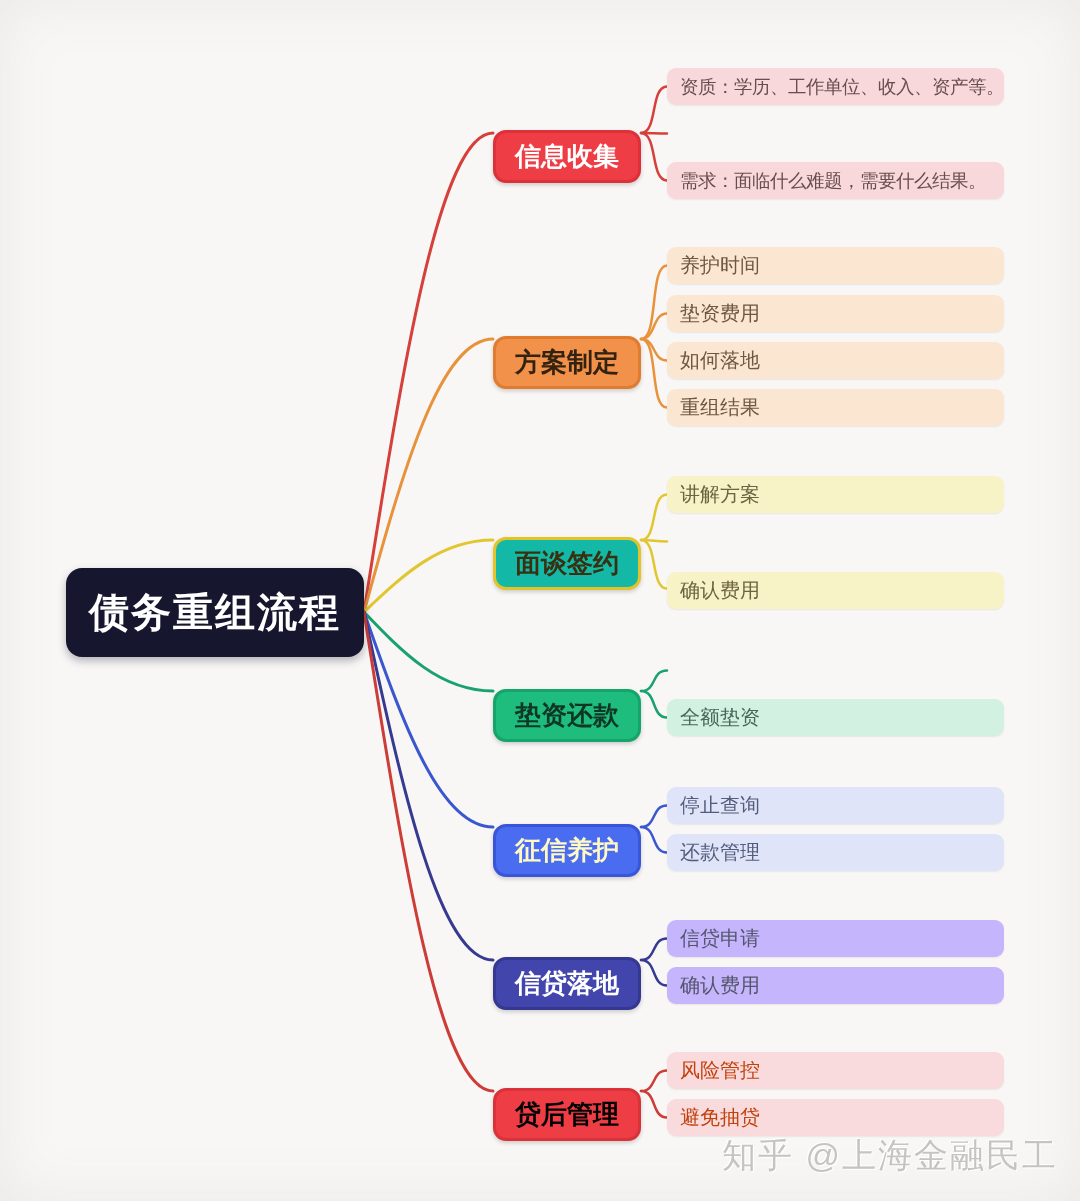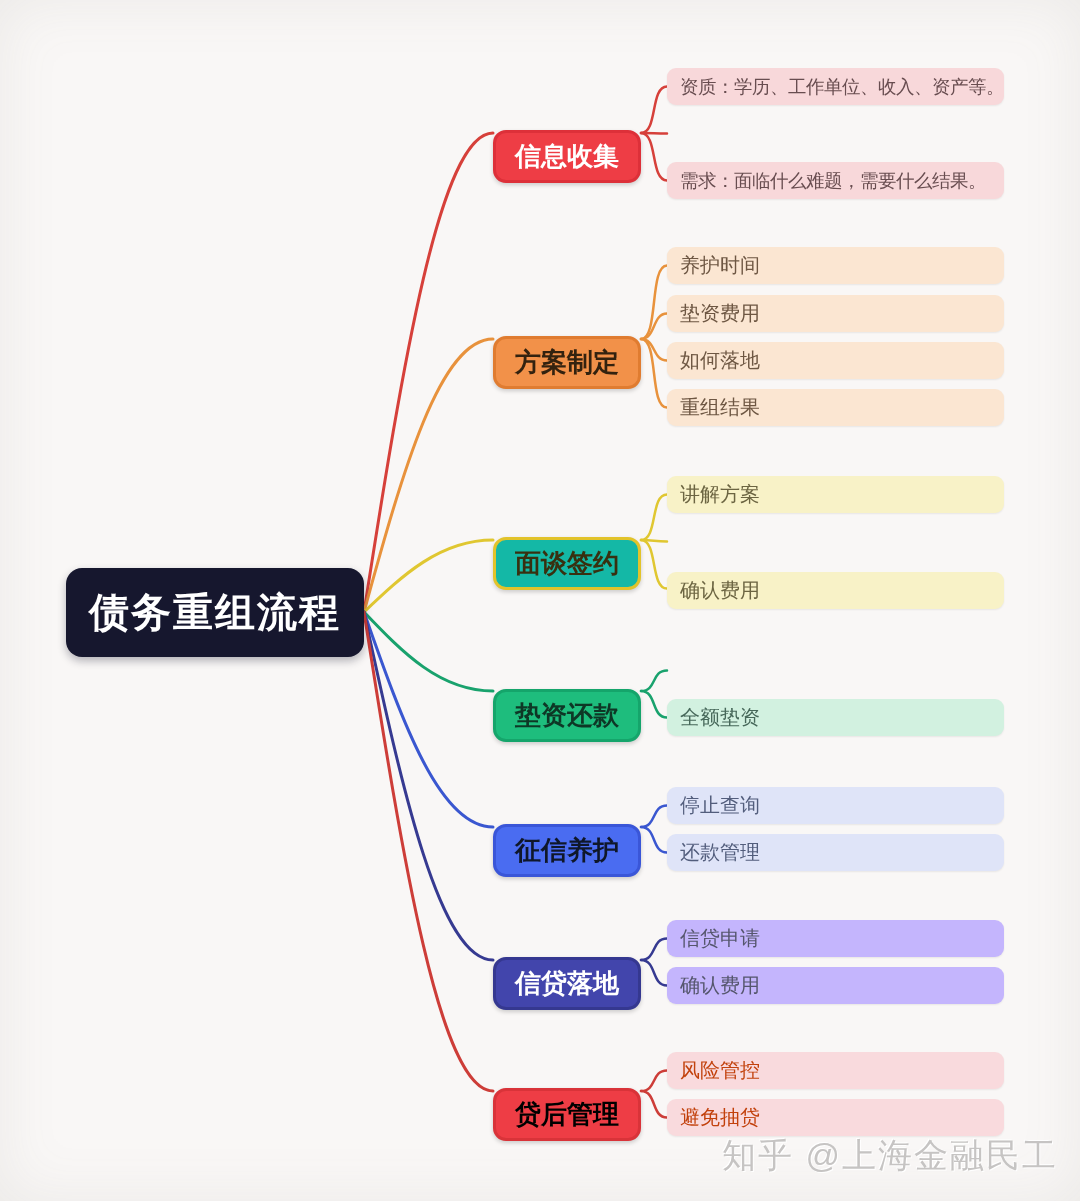--- a/index.html
+++ b/index.html
@@ -34,21 +34,21 @@
     border-radius:13px; border:3px solid transparent;
     display:flex; align-items:center; justify-content:center;
     font-size:26px; font-weight:bold; white-space:nowrap;
     box-shadow: 0 2px 4px rgba(0,0,0,0.18);
     margin-top: 24px;
   }
   .bn1 { top:106px;  background:#ee3d45; border-color:#dd3039; color:#ffffff; }
   .bn2 { top:312px;  background:#f29149; border-color:#e07c30; color:#33220f; }
   .bn3 { top:513px;  background:#14b8a6; border-color:#e2c32a; color:#383010; }
   .bn4 { top:665px;  background:#1ebd7d; border-color:#15a56b; color:#0e3726; }
-  .bn5 { top:800px;  background:#4a6cf1; border-color:#3a56d8; color:#0f172a; }
+  .bn5 { top:800px;  background:#4a6cf1; border-color:#3a56d8; color:#fef9c3; }
   .bn6 { top:933px;  background:#4245ac; border-color:#353890; color:#ffffff; }
   .bn7 { top:1064px; background:#ee3d45; border-color:#d93339; color:#000000; }
 
   
   .child {
     position:absolute; left:667px; width:337px; height:37px;
     border-radius:9px; line-height:37px;
     padding-left:13px; font-size:20px; white-space:nowrap; overflow:hidden;
     box-shadow: 0 1px 2px rgba(0,0,0,0.07);
   }

